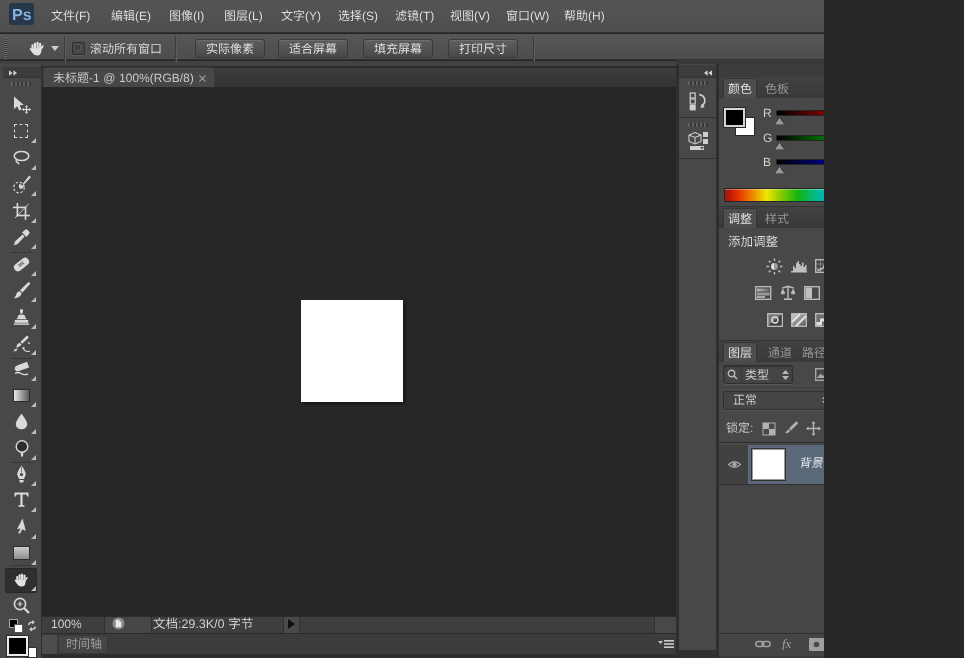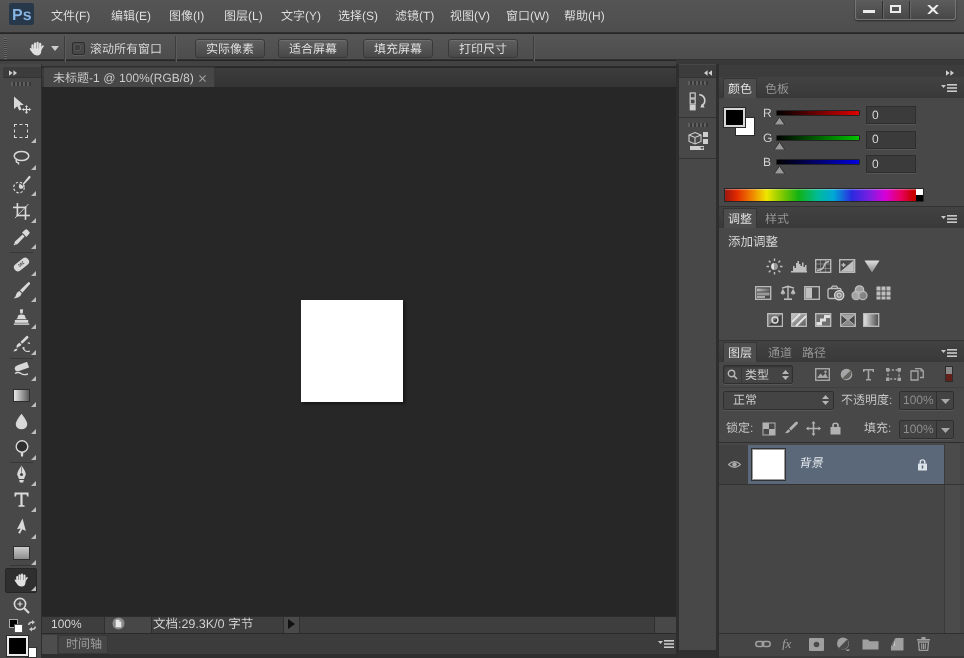--- a/index.html
+++ b/index.html
@@ -1,15 +1,15 @@
 <!DOCTYPE html>
 <html><head><meta charset="utf-8"><title>Ps</title><style>
 *{margin:0;padding:0;box-sizing:border-box}
 html,body{width:964px;height:658px;overflow:hidden;background:#262626;font-family:"Liberation Sans",sans-serif}
-#app{position:absolute;inset:0;width:964px;height:658px;overflow:hidden}
+#app{position:absolute;inset:0;width:824px;height:658px;overflow:hidden}
 .abs{position:absolute}
 .tx{position:absolute;overflow:visible}
 </style></head>
 <body>
 <svg width="0" height="0" style="position:absolute">
     <defs>
       <path id="q0" d="M1296 -963Q1296 -827 1234 -720Q1172 -613 1056 -554Q941 -496 782 -496H432V0H137V-1409H770Q1023 -1409 1160 -1292Q1296 -1176 1296 -963ZM999 -958Q999 -1180 737 -1180H432V-723H745Q867 -723 933 -784Q999 -844 999 -958Z"></path>
       <path id="q1" d="M1055 -316Q1055 -159 926 -70Q798 20 571 20Q348 20 230 -50Q111 -121 72 -270L319 -307Q340 -230 392 -198Q443 -166 571 -166Q689 -166 743 -196Q797 -226 797 -290Q797 -342 754 -372Q710 -403 606 -424Q368 -471 285 -512Q202 -552 158 -616Q115 -681 115 -775Q115 -930 234 -1016Q354 -1103 573 -1103Q766 -1103 884 -1028Q1001 -953 1030 -811L781 -785Q769 -851 722 -884Q675 -916 573 -916Q473 -916 423 -890Q373 -865 373 -805Q373 -758 412 -730Q450 -703 541 -685Q668 -659 766 -632Q865 -604 924 -566Q984 -528 1020 -468Q1055 -409 1055 -316Z"></path>
       <path id="q2" d="M423 -823C453 -774 485 -707 497 -666L580 -693C566 -734 531 -799 501 -847ZM50 -664V-590H206C265 -438 344 -307 447 -200C337 -108 202 -40 36 7C51 25 75 60 83 78C250 24 389 -48 502 -146C615 -46 751 28 915 73C928 52 950 20 967 4C807 -36 671 -107 560 -201C661 -304 738 -432 796 -590H954V-664ZM504 -253C410 -348 336 -462 284 -590H711C661 -455 592 -344 504 -253Z"></path>
       <path id="q3" d="M317 -341V-268H604V80H679V-268H953V-341H679V-562H909V-635H679V-828H604V-635H470C483 -680 494 -728 504 -775L432 -790C409 -659 367 -530 309 -447C327 -438 359 -420 373 -409C400 -451 425 -504 446 -562H604V-341ZM268 -836C214 -685 126 -535 32 -437C45 -420 67 -381 75 -363C107 -397 137 -437 167 -480V78H239V-597C277 -667 311 -741 339 -815Z"></path>

